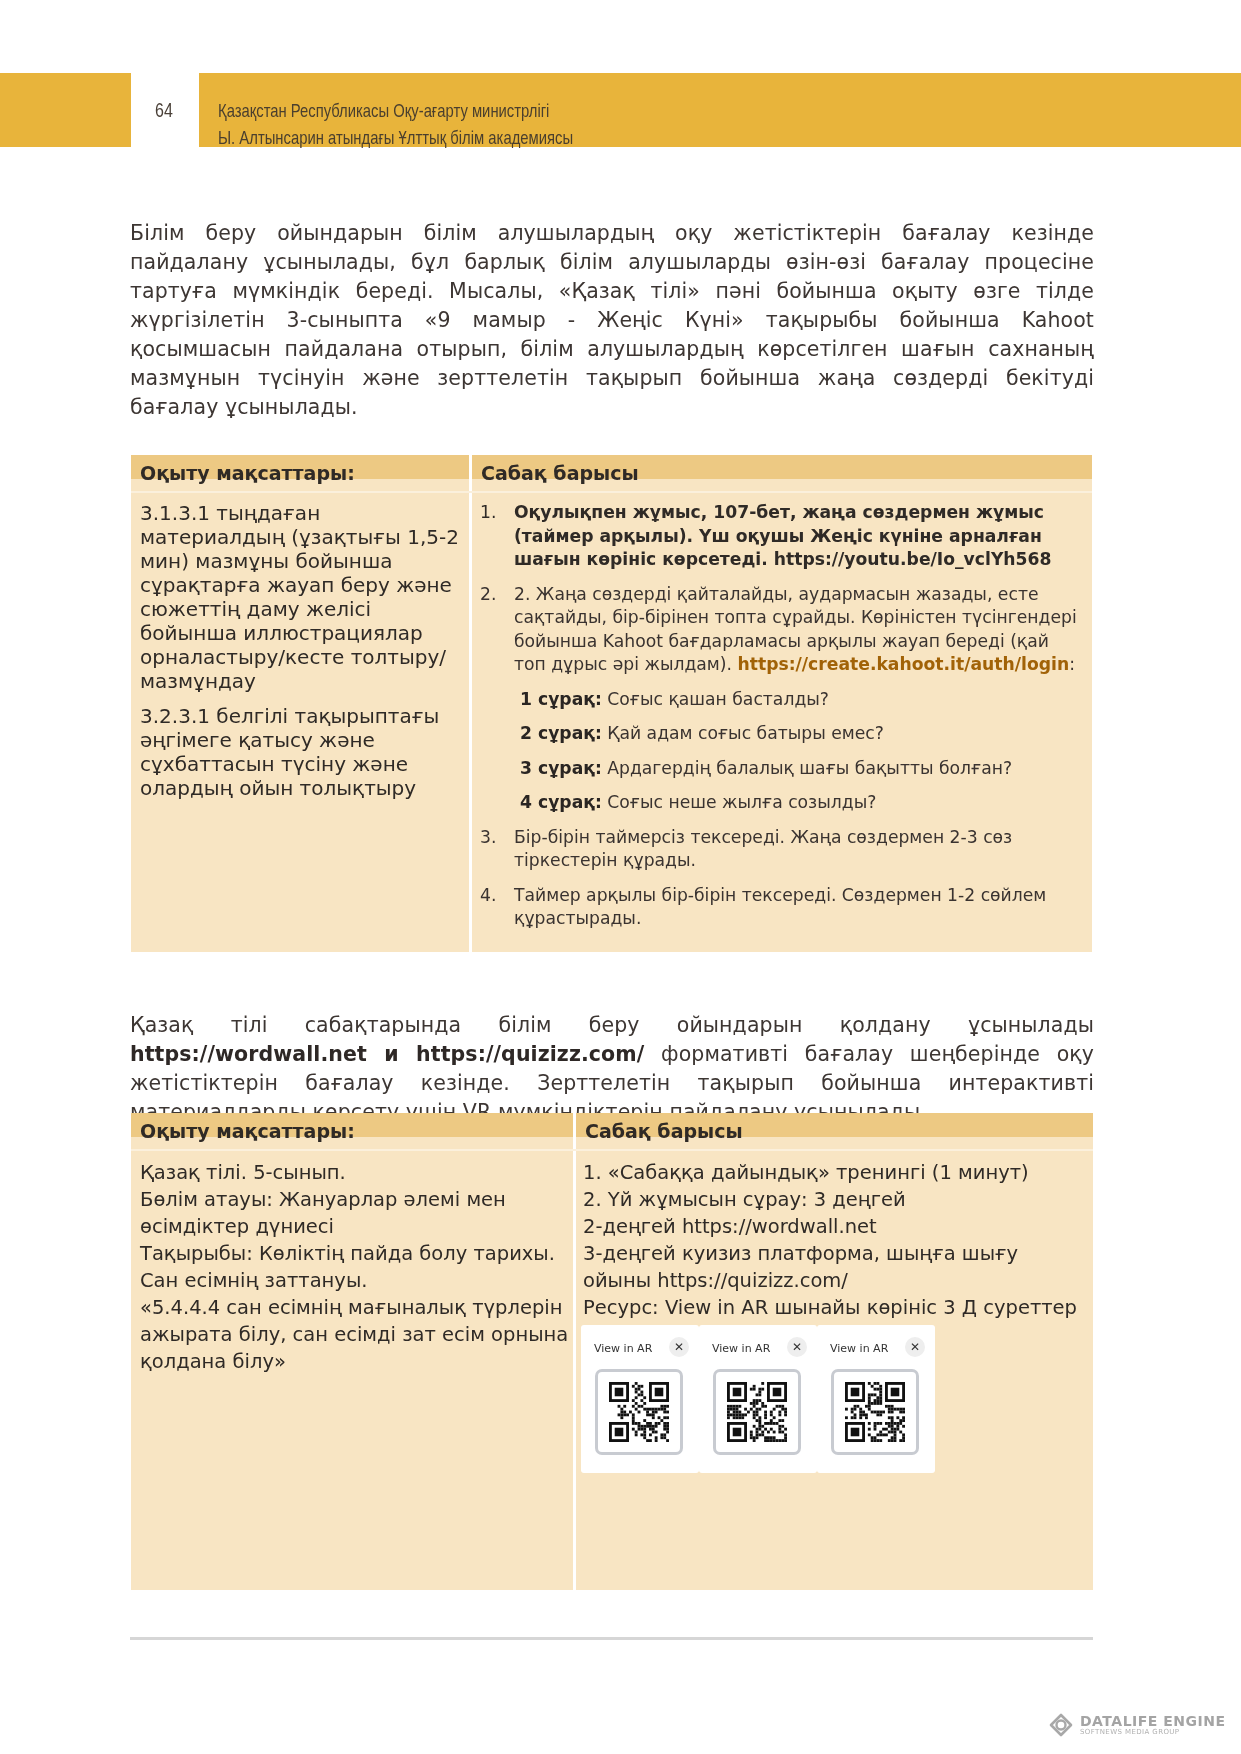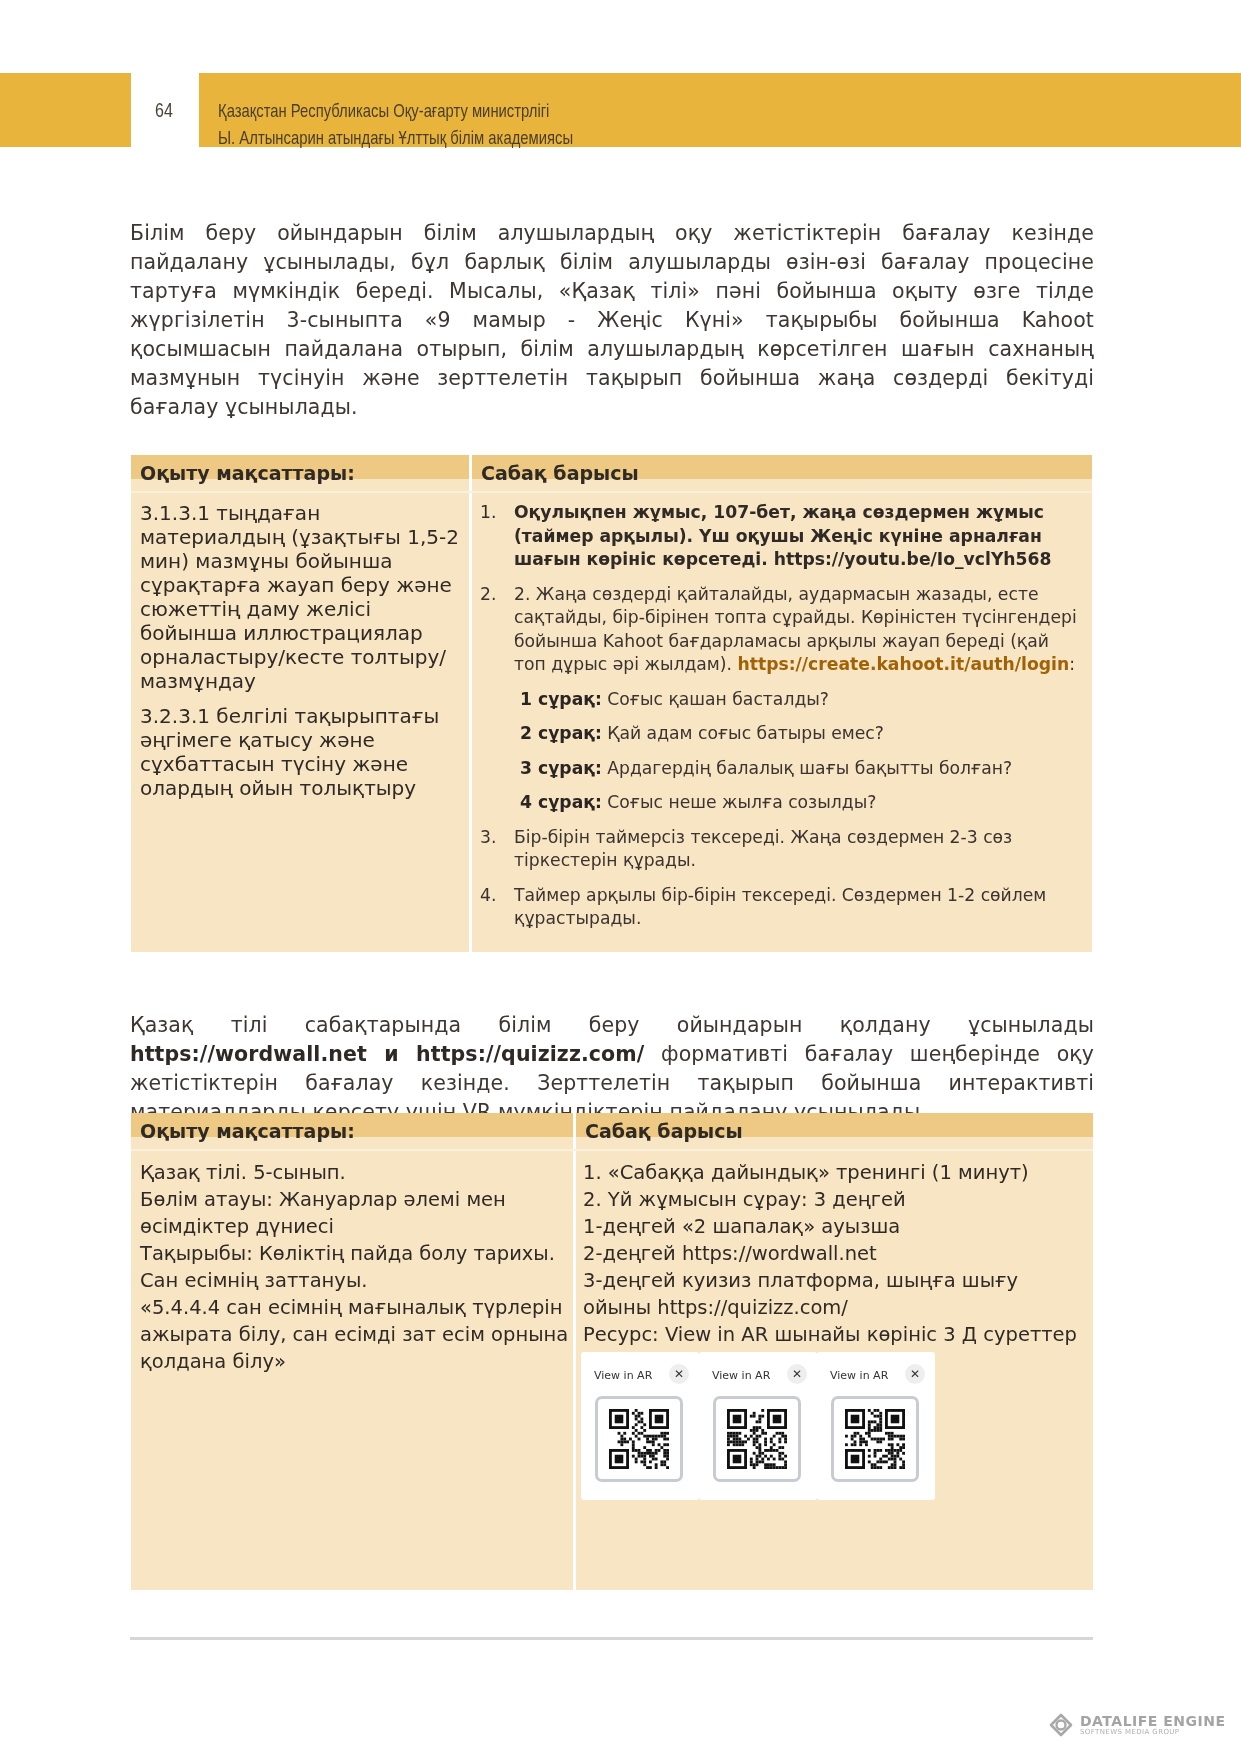--- a/index.html
+++ b/index.html
@@ -134,21 +134,20 @@
   <div class="cell c1">
     <p class="l2">Қазақ тілі. 5-сынып.</p>
     <p class="l2">Бөлім атауы: Жануарлар әлемі мен өсімдіктер дүниесі</p>
     <p class="l2">Тақырыбы: Көліктің пайда болу тарихы. Сан есімнің заттануы.</p>
     <p class="l2">«5.4.4.4 сан есімнің мағыналық түрлерін ажырата білу, сан есімді зат есім орнына қолдана білу»</p>
   </div>
 
   <div class="cell c2">
     <p class="l2">1. «Сабаққа дайындық» тренингі (1 минут)</p>
     <p class="l2">2. Үй жұмысын сұрау: 3 деңгей</p>
-    <p class="l2">1-деңгей «2 шапалақ» ауызша</p>
     <p class="l2">2-деңгей https://wordwall.net</p>
     <p class="l2">3-деңгей куизиз платформа, шыңға шығу ойыны https://quizizz.com/</p>
     <p class="l2">Ресурс: View in AR шынайы көрініс 3 Д суреттер</p>
 
     <div class="cards">
       <div class="card">
         <span class="card-title">View in AR</span>
         <span class="card-close">✕</span>
         <div class="qr-frame">
             <svg class="qr" viewBox="0 0 21 21">

